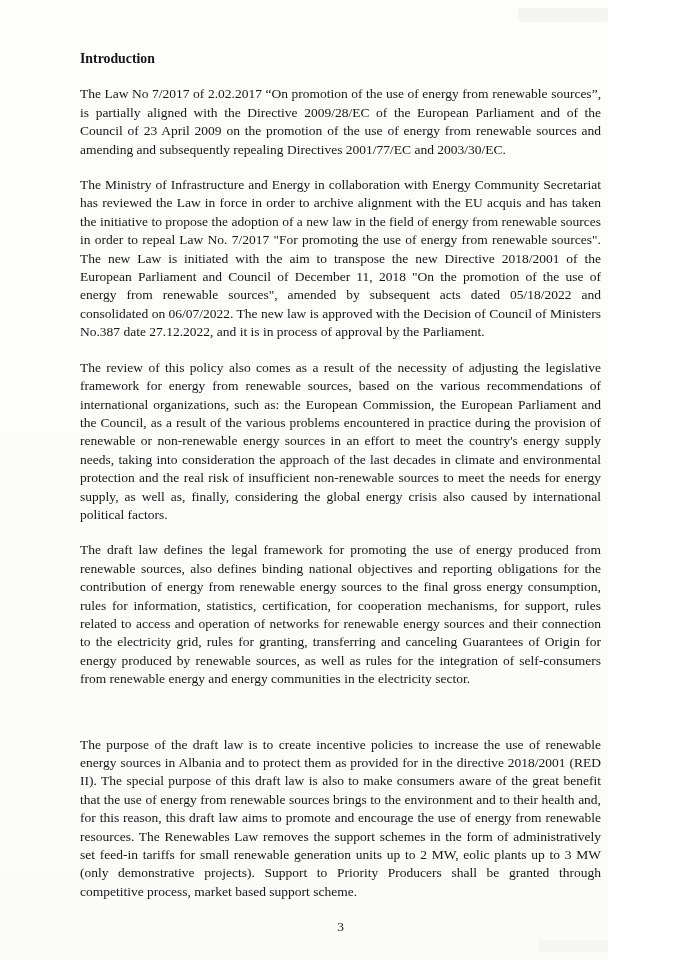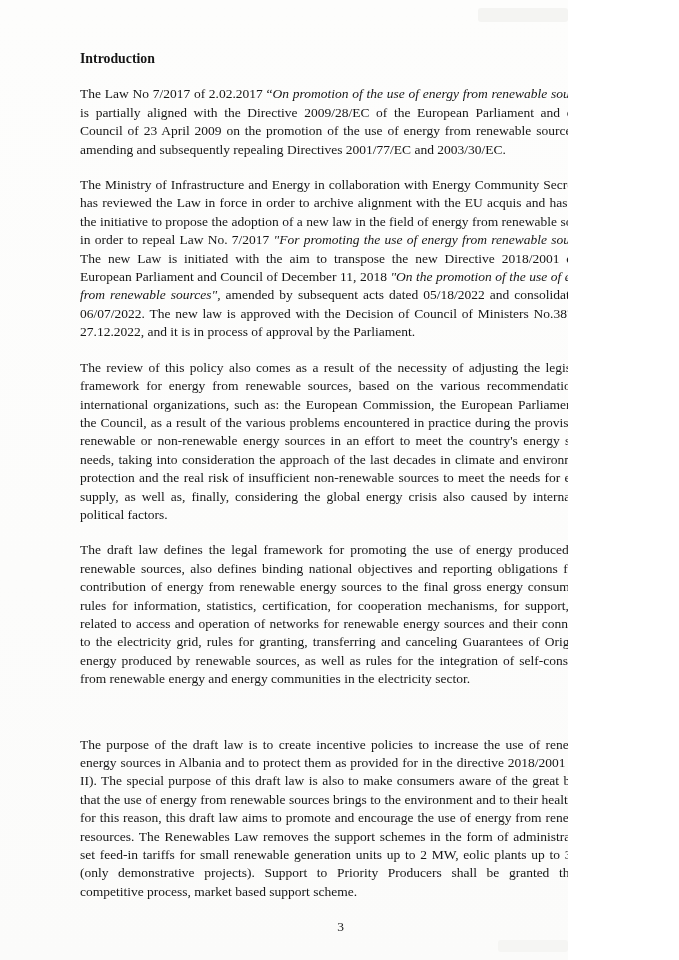--- a/index.html
+++ b/index.html
@@ -8,20 +8,21 @@
     background: #ffffff;
   }
   .page {
     position: relative;
     width: 568px;
     height: 960px;
     background: linear-gradient(180deg, #fdfdfc 0%, #fcfcfb 60%, #fbfbfa 100%);
     overflow: hidden;
     font-family: "Liberation Serif", "DejaVu Serif", serif;
     color: #161616;
+    padding-left: 40px;
   }
   .content {
     position: absolute;
     left: 80px;
     top: 50px;
     width: 521px;
     font-size: 13.5px;
     line-height: 18.4px;
     text-align: justify;
   }
@@ -31,21 +32,20 @@
     margin: 0 0 17px 0;
     text-align: left;
   }
   .para {
     margin: 0 0 17px 0;
   }
   .para.extra-gap {
     margin-top: 47px;
   }
   .italic {
-    font-style: italic;
   }
   .page-number {
     text-align: center;
     margin-top: 2px;
     font-size: 13.5px;
   }
   
   .scan-smudge-top-right {
     position: absolute;
     top: 8px; right: 0;

